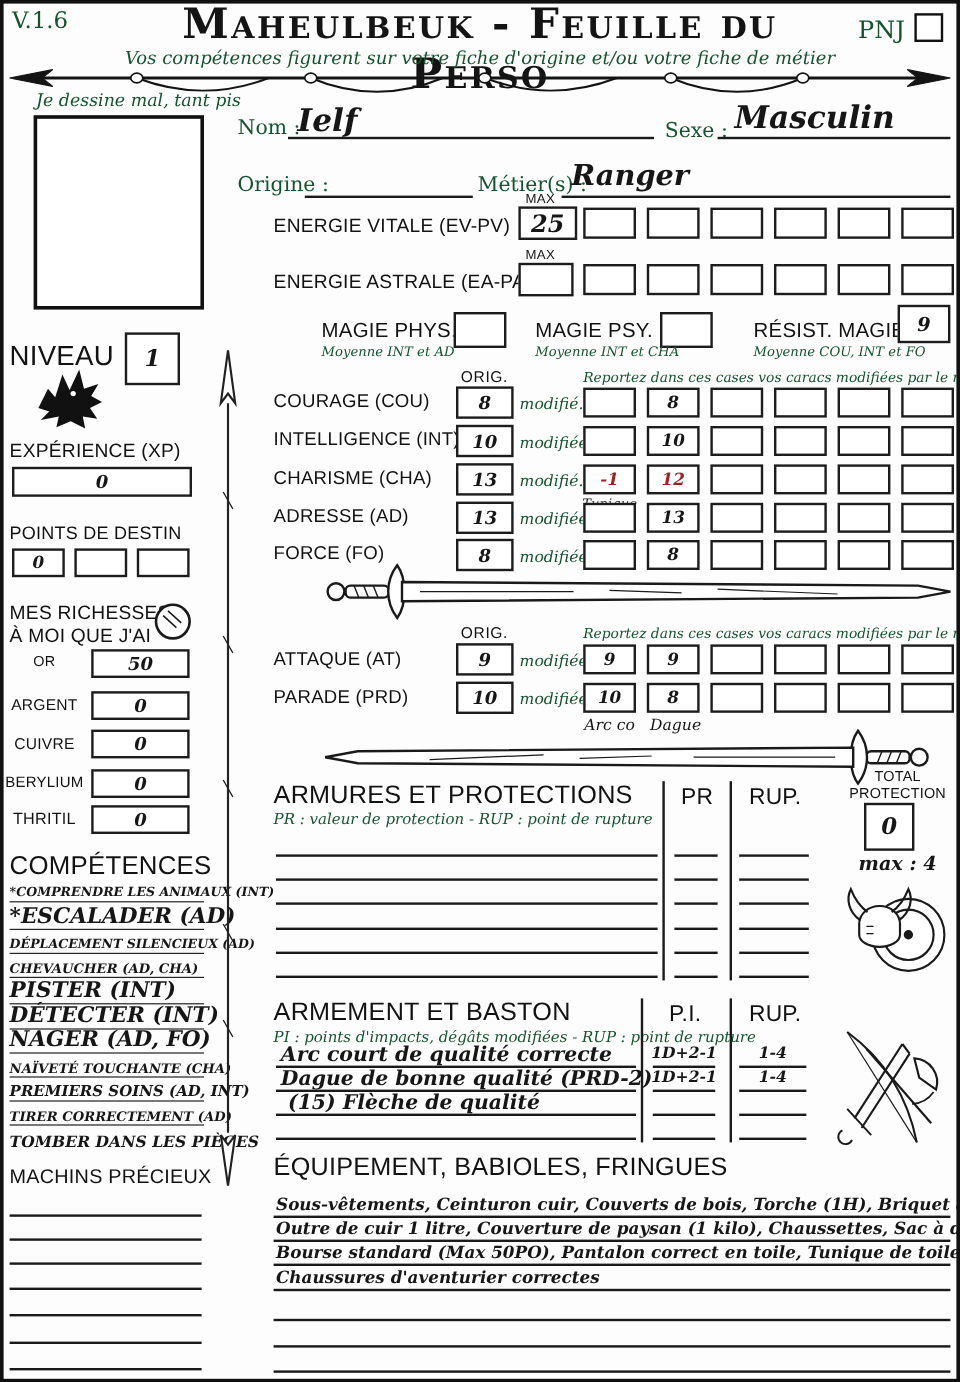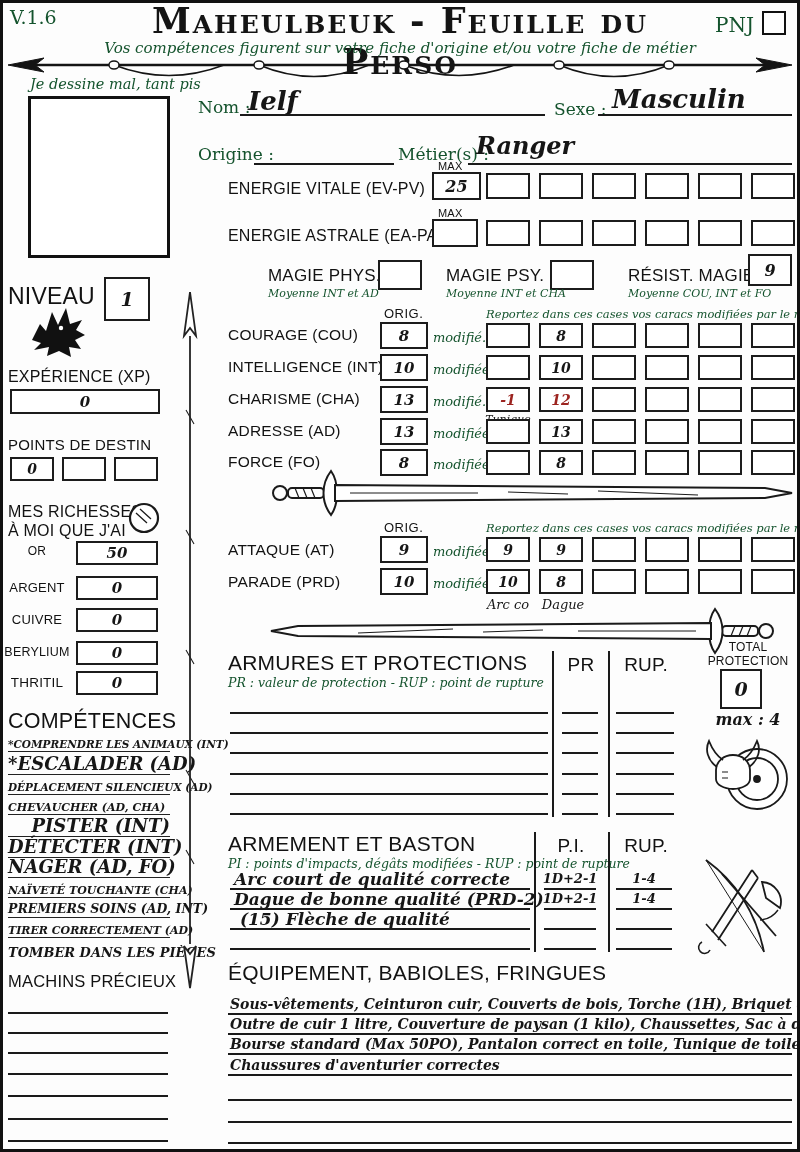--- a/index.html
+++ b/index.html
@@ -88,21 +88,21 @@
   <div class="b box hand" style="left:76px;top:641px;width:82px;height:24px;font-size:15px;">0</div>
   <div class="b lbl ctr" style="left:0px;top:675px;width:74px;font-size:13.5px;">THRITIL</div>
   <div class="b box hand" style="left:76px;top:671px;width:82px;height:24px;font-size:15px;">0</div>
 
   <div class="b lbl" style="left:8px;top:709px;font-size:21.5px;">COMPÉTENCES</div>
 
   <div class="b hand thinline" style="left:8px;top:738px;width:162px;height:14px;border-top:none;border-bottom:1.6px solid #222;font-size:10.5px;">*COMPRENDRE LES ANIMAUX (INT)</div>
   <div class="b hand" style="left:8px;top:753px;width:162px;height:22px;border-bottom:1.6px solid #222;font-size:18px;">*ESCALADER (AD)</div>
   <div class="b hand" style="left:8px;top:781px;width:162px;height:14px;border-bottom:1.6px solid #222;font-size:10.5px;">DÉPLACEMENT SILENCIEUX (AD)</div>
   <div class="b hand" style="left:8px;top:801px;width:162px;height:14px;border-bottom:1.6px solid #222;font-size:11px;">CHEVAUCHER (AD, CHA)</div>
-  <div class="b hand" style="left:8px;top:815px;width:162px;height:22px;border-bottom:1.6px solid #222;font-size:18px;text-align:right;">PISTER (INT)</div>
+  <div class="b hand" style="left:8px;top:815px;width:162px;height:22px;border-bottom:1.6px solid #222;font-size:18px;">PISTER (INT)</div>
   <div class="b hand" style="left:8px;top:836px;width:162px;height:22px;border-bottom:1.6px solid #222;font-size:18px;">DÉTECTER (INT)</div>
   <div class="b hand" style="left:8px;top:856px;width:162px;height:22px;border-bottom:1.6px solid #222;font-size:18px;">NAGER (AD, FO)</div>
   <div class="b hand" style="left:8px;top:884px;width:162px;height:14px;border-bottom:1.6px solid #222;font-size:11px;">NAÏVETÉ TOUCHANTE (CHA)</div>
   <div class="b hand" style="left:8px;top:901px;width:162px;height:17px;border-bottom:1.6px solid #222;font-size:12.5px;">PREMIERS SOINS (AD, INT)</div>
   <div class="b hand" style="left:8px;top:924px;width:162px;height:14px;border-bottom:1.6px solid #222;font-size:11px;">TIRER CORRECTEMENT (AD)</div>
   <div class="b hand" style="left:8px;top:945px;width:162px;height:17px;font-size:13px;">TOMBER DANS LES PIÈGES</div>
 
   <div class="b lbl" style="left:8px;top:972px;font-size:16.5px;">MACHINS PRÉCIEUX</div>
   <div class="b line" style="left:8px;top:1012px;width:160px;"></div>
   <div class="b line" style="left:8px;top:1032px;width:160px;"></div>
@@ -131,21 +131,21 @@
   <div class="b line" style="left:598px;top:114px;width:194px;"></div>
 
   <div class="b ser" style="left:198px;top:144px;font-size:17px;">Origine :</div>
   <div class="b line" style="left:254px;top:163px;width:140px;"></div>
   <div class="b ser" style="left:398px;top:144px;font-size:17px;">Métier(s) :</div>
   <div class="b hand" style="left:476px;top:131px;font-size:24px;">Ranger</div>
   <div class="b line" style="left:468px;top:163px;width:324px;"></div>
 
   <div class="b lbl" style="left:228px;top:180px;font-size:16px;">ENERGIE VITALE (EV-PV)</div>
   <div class="b lbl" style="left:438px;top:160px;font-size:11px;">MAX</div>
-  <div class="b box hand" style="left:432px;top:172px;width:49px;height:28px;font-size:16px;">25</div>
+  <div class="b box hand" style="left:432px;top:172px;width:49px;height:28px;font-size:20px;">25</div>
   <div class="b box" style="left:486px;top:173px;width:44px;height:26px;"></div>
   <div class="b box" style="left:539px;top:173px;width:44px;height:26px;"></div>
   <div class="b box" style="left:592px;top:173px;width:44px;height:26px;"></div>
   <div class="b box" style="left:645px;top:173px;width:44px;height:26px;"></div>
   <div class="b box" style="left:698px;top:173px;width:44px;height:26px;"></div>
   <div class="b box" style="left:751px;top:173px;width:44px;height:26px;"></div>
 
   <div class="b lbl" style="left:228px;top:227px;font-size:16px;">ENERGIE ASTRALE (EA-PA)</div>
   <div class="b lbl" style="left:438px;top:207px;font-size:11px;">MAX</div>
   <div class="b box hand" style="left:432px;top:219px;width:46px;height:28px;font-size:16px;"></div>

